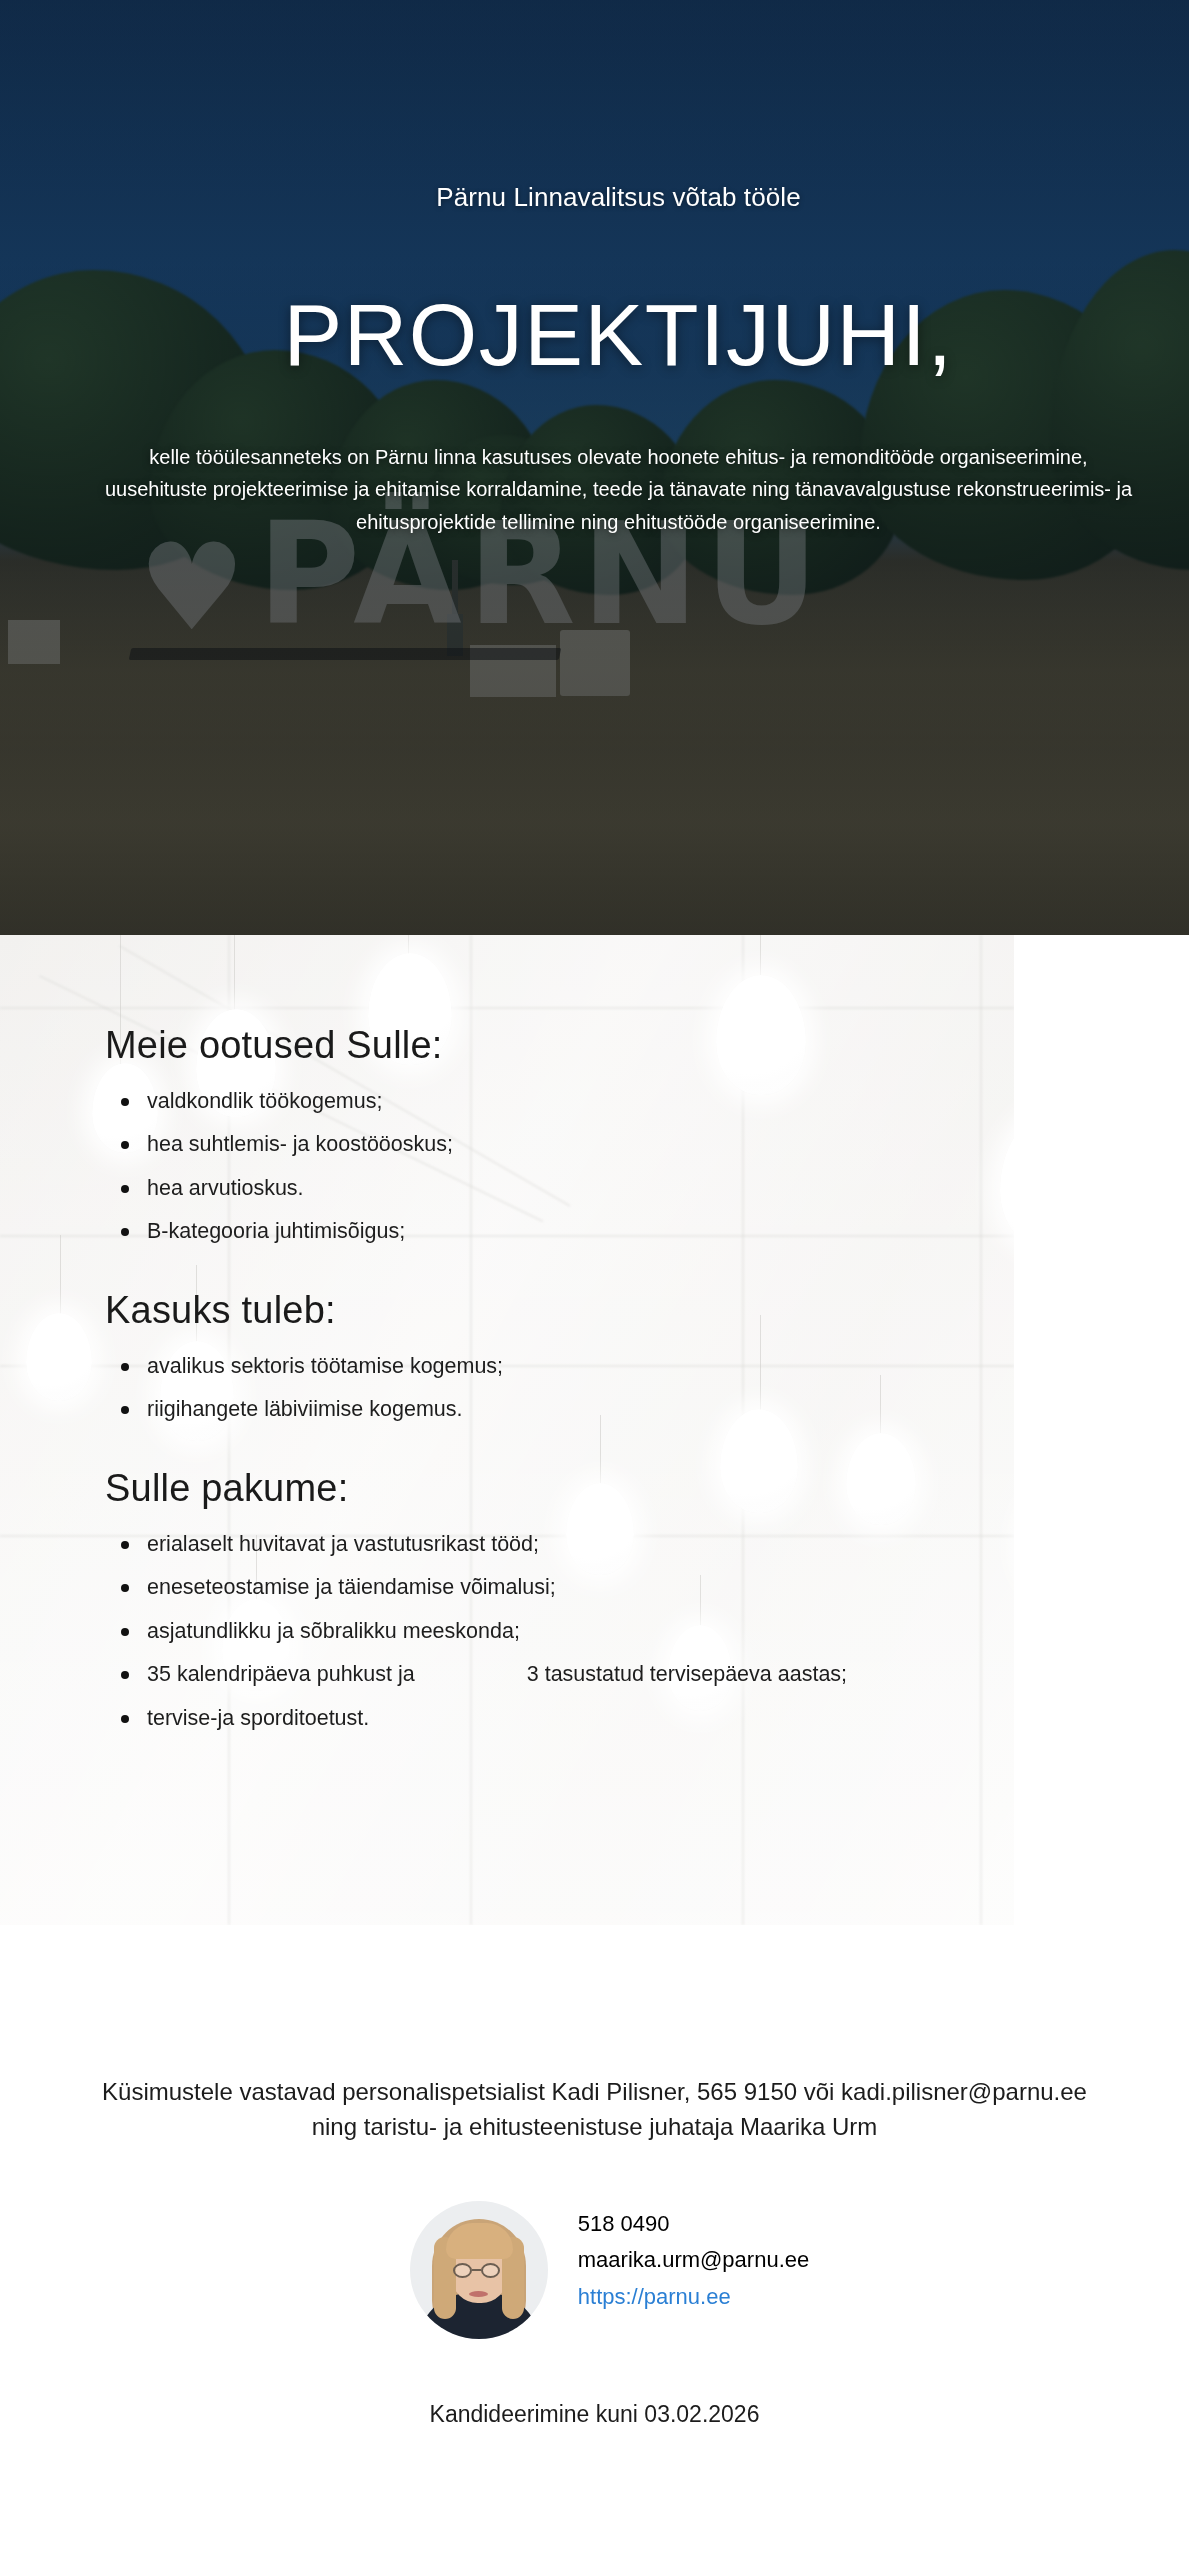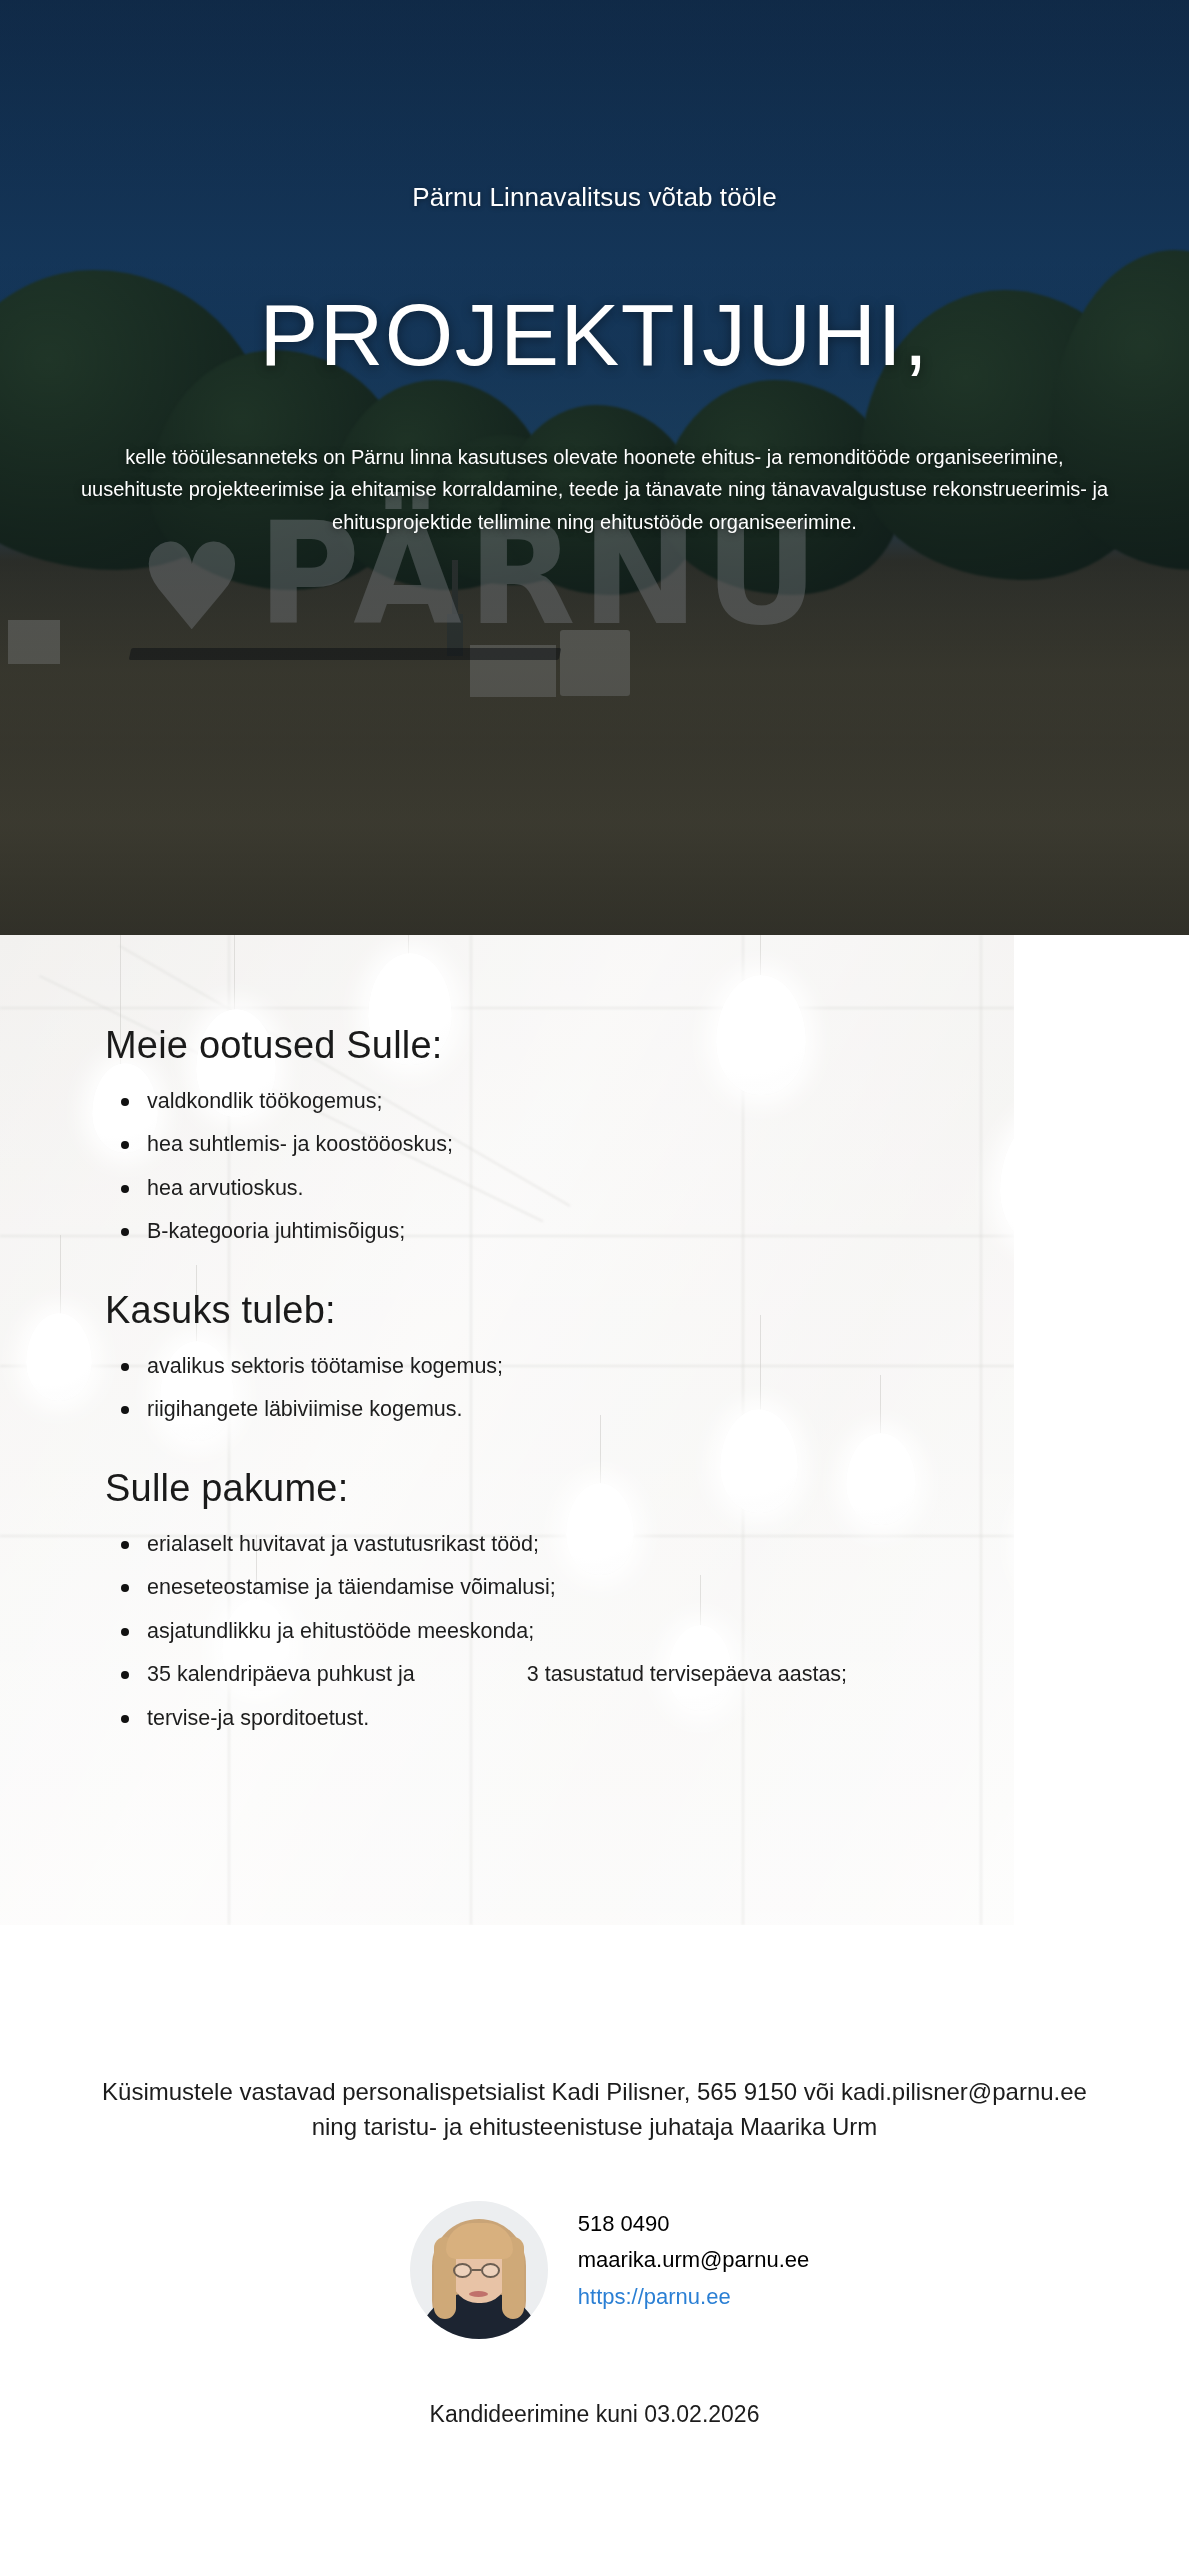--- a/index.html
+++ b/index.html
@@ -20,20 +20,21 @@
     overflow: hidden;
   }
 
   
   .hero {
     position: relative;
     width: 1189px;
     height: 935px;
     overflow: hidden;
     background: #1d3a57;
+    padding-left: 24px;
   }
 
   
   .hero-photo {
     position: absolute;
     inset: 0;
     background:
       
       linear-gradient(to bottom,
         rgba(0,0,0,0) 0%,
@@ -483,21 +484,21 @@
       <h2 class="sec-heading gap">Kasuks tuleb:</h2>
       <ul class="reqs">
         <li>avalikus sektoris töötamise kogemus;</li>
         <li>riigihangete läbiviimise kogemus.</li>
       </ul>
 
       <h2 class="sec-heading gap">Sulle pakume:</h2>
       <ul class="reqs">
         <li>erialaselt huvitavat ja vastutusrikast tööd;</li>
         <li>eneseteostamise ja täiendamise võimalusi;</li>
-        <li>asjatundlikku ja ehitustööde meeskonda;</li>
+        <li>asjatundlikku ja sõbralikku meeskonda;</li>
         <li><span>35 kalendripäeva puhkust ja</span><span class="wide-gap"></span><span>3 tasustatud tervisepäeva aastas;</span></li>
         <li>tervise-ja sporditoetust.</li>
       </ul>
 
     </div>
   </section>
 
   <footer class="footer">
 
     <p class="footer-note">Küsimustele vastavad personalispetsialist Kadi Pilisner, 565 9150 või kadi.pilisner@parnu.ee ning taristu- ja ehitusteenistuse juhataja Maarika Urm</p>

